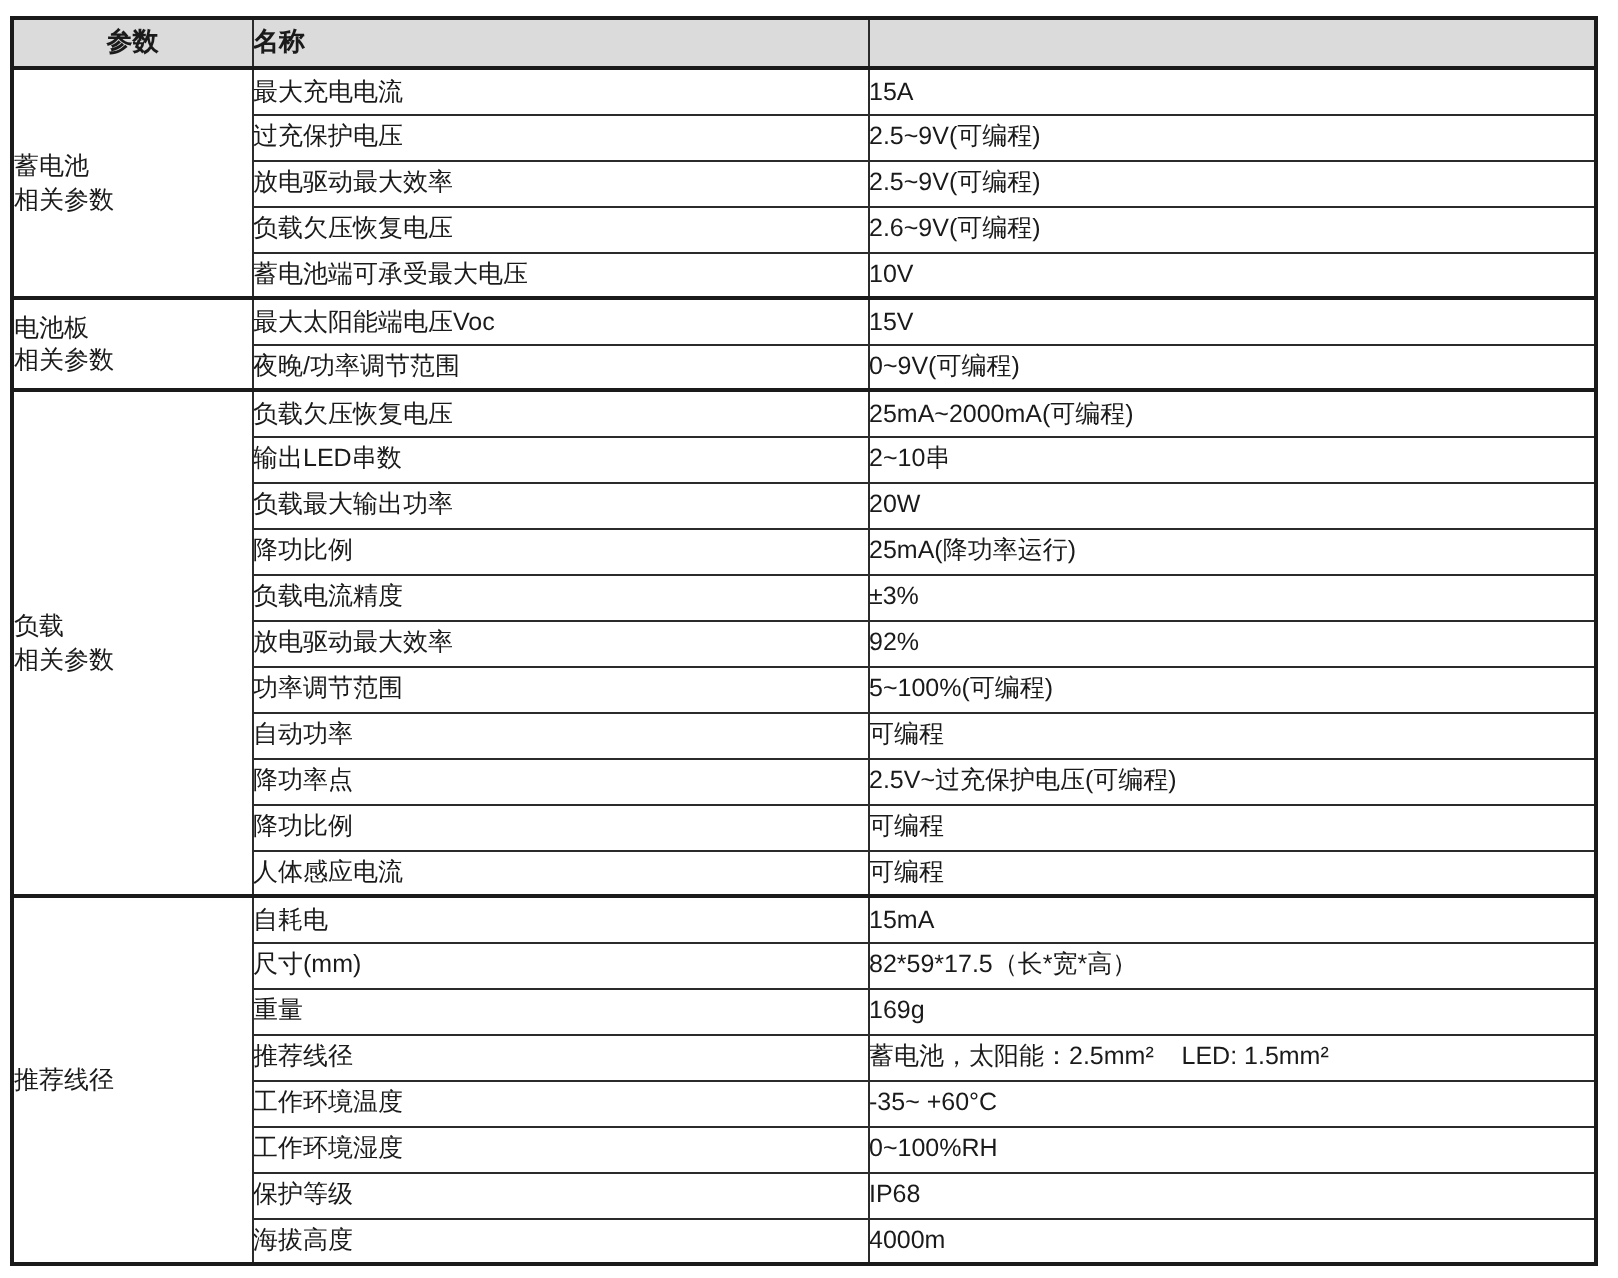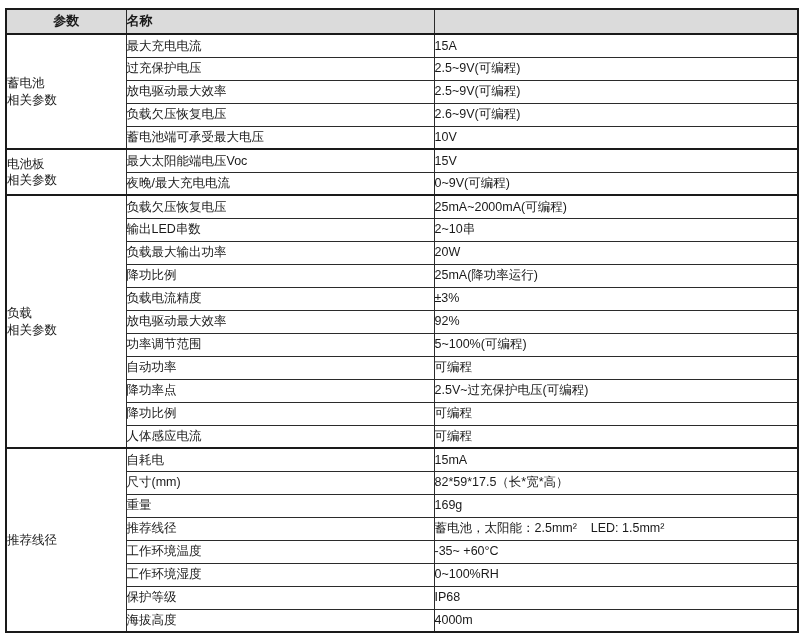--- a/index.html
+++ b/index.html
@@ -93,21 +93,21 @@
       <td class="value">10V</td>
     </tr>
 
     <tr class="sec-start">
       <td class="group" rowspan="2">电池板
 相关参数</td>
       <td class="name">最大太阳能端电压Voc</td>
       <td class="value">15V</td>
     </tr>
     <tr>
-      <td class="name">夜晚/最大充电电流</td>
+      <td class="name">夜晚/功率调节范围</td>
       <td class="value">0~9V(可编程)</td>
     </tr>
 
     <tr class="sec-start">
       <td class="group" rowspan="11">负载
 相关参数</td>
       <td class="name">负载欠压恢复电压</td>
       <td class="value">25mA~2000mA(可编程)</td>
     </tr>
     <tr>

